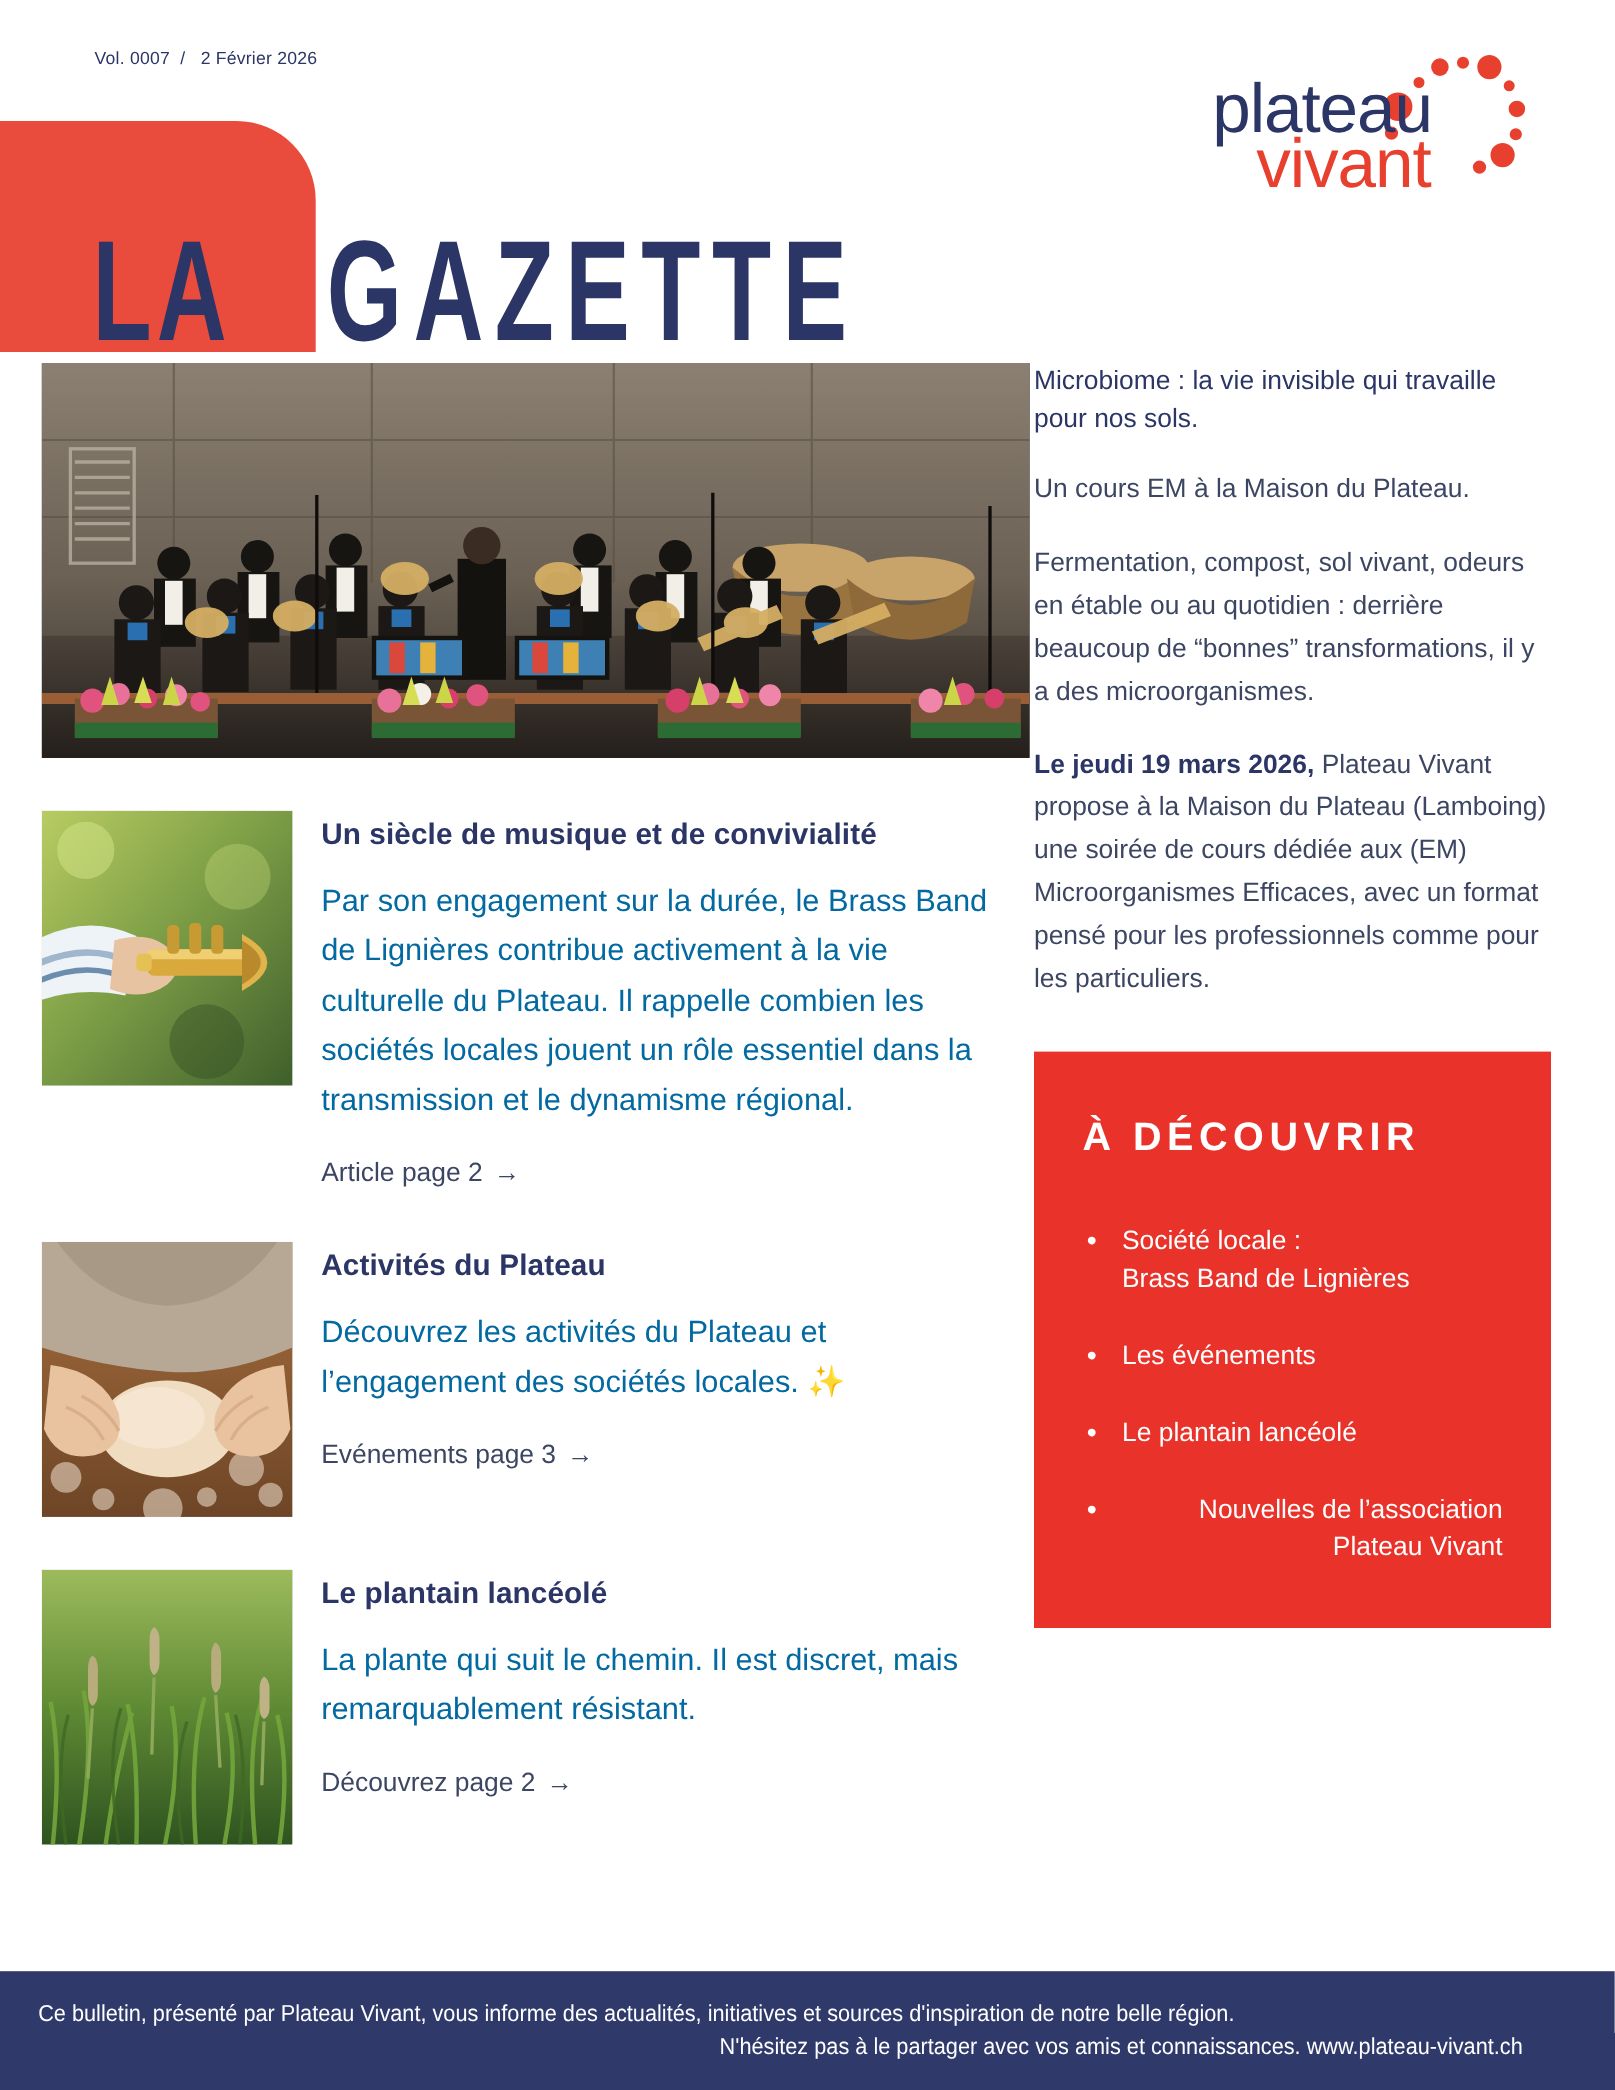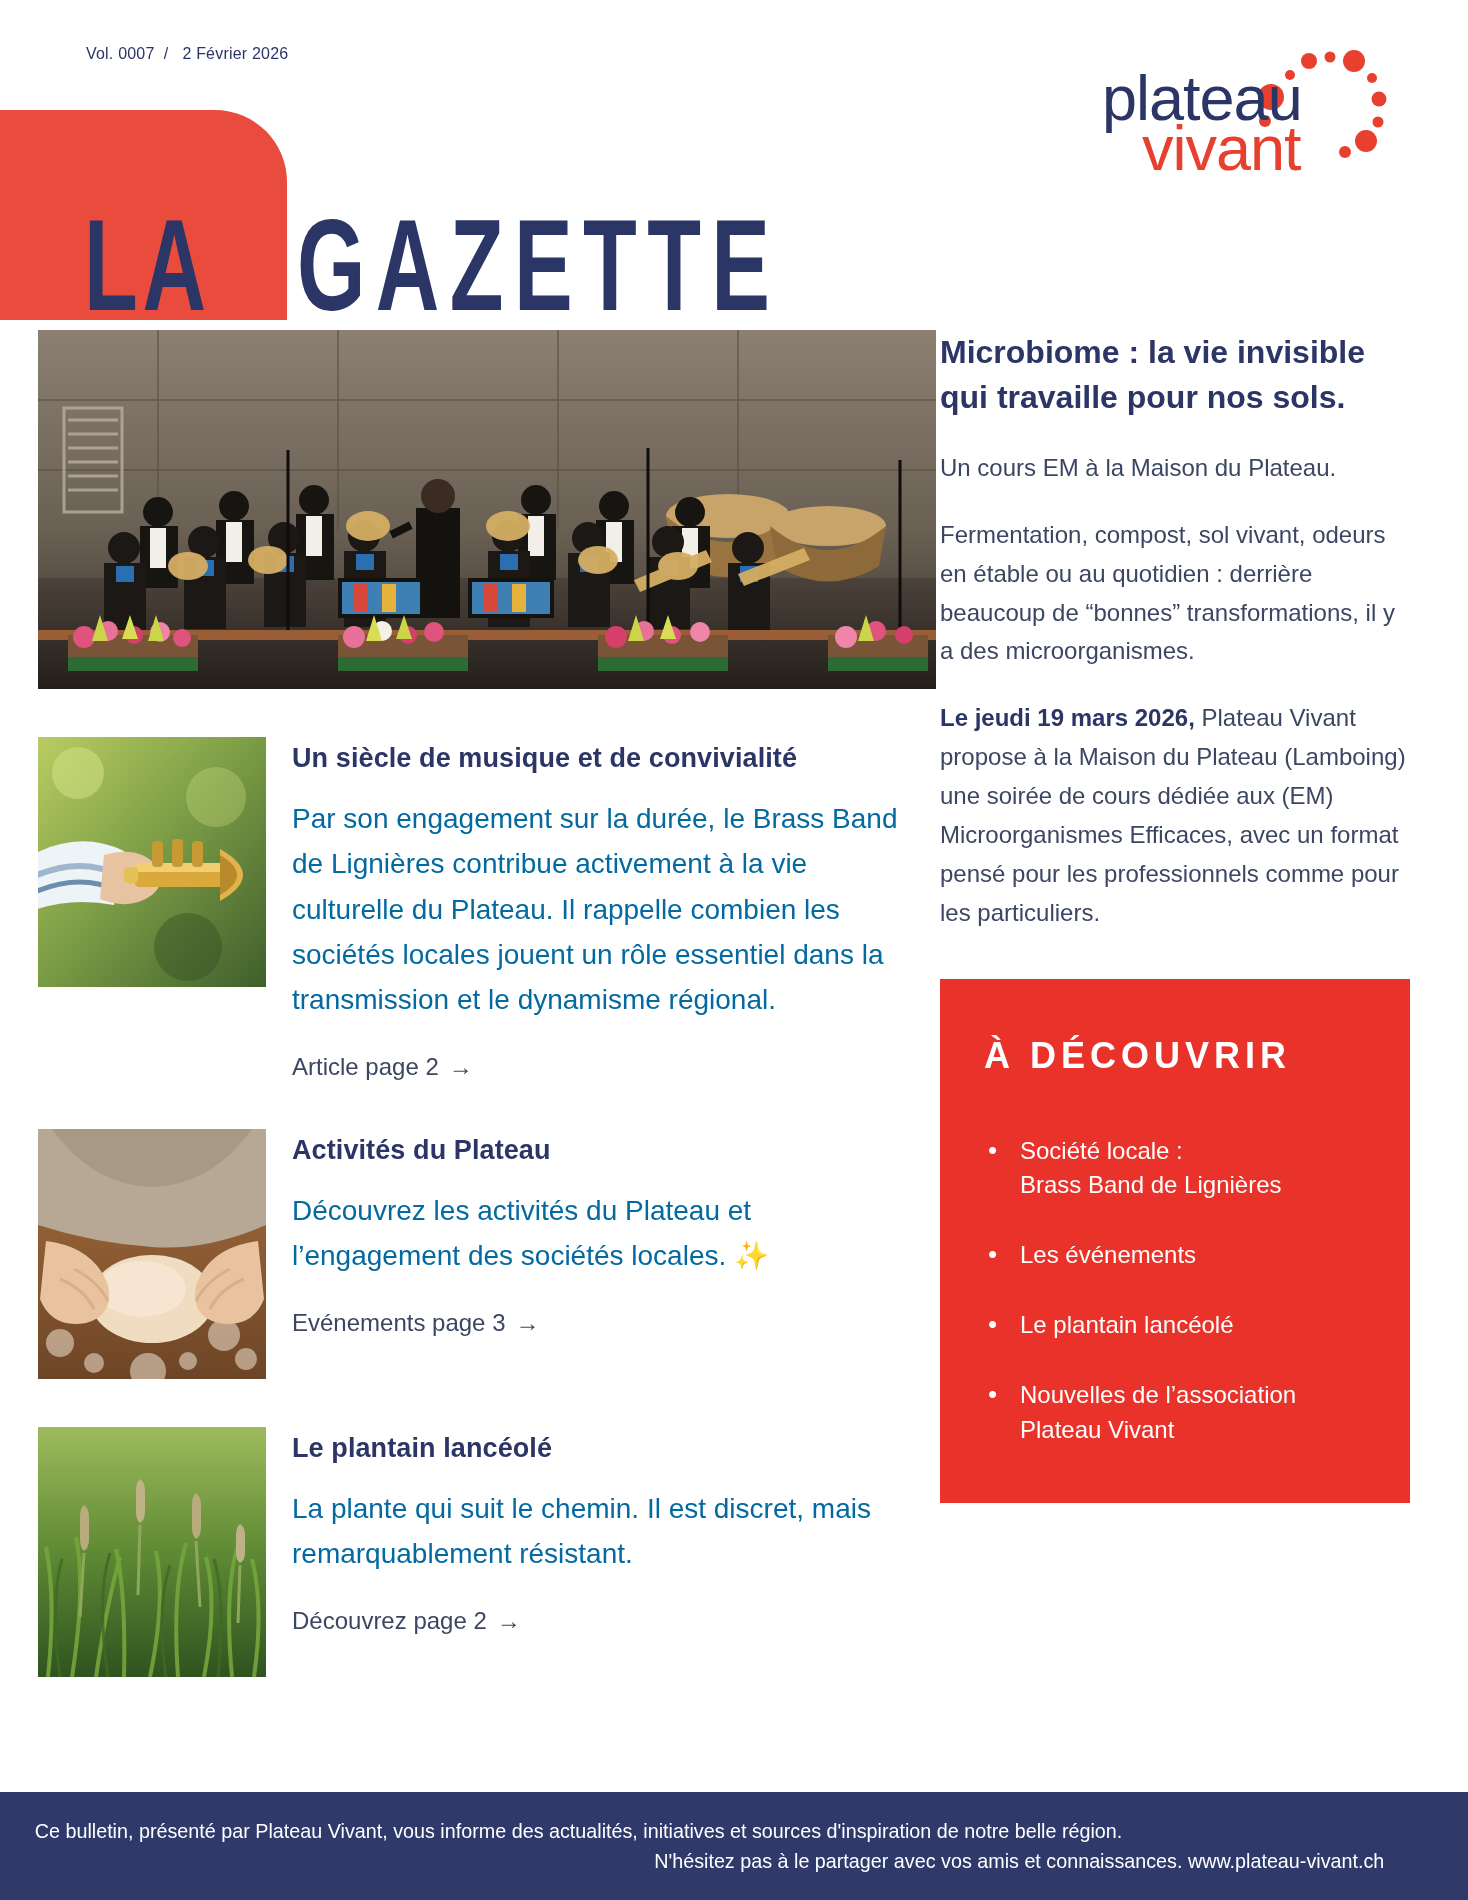--- a/index.html
+++ b/index.html
@@ -148,22 +148,22 @@
   .art-link {
     font-size: 24px;
     color: #3c4663;
     margin-top: 30px;
     display: block;
   }
   .art-link .arrow { padding-left: 10px; }
 
   
   .lead-title {
-    font-size: 32px;
-    font-weight: bold;
+    font-size: 24px;
+    font-weight: normal;
     color: #2b3566;
     line-height: 1.42;
     margin-top: 0;
   }
   .lead-p {
     font-size: 24px;
     line-height: 1.62;
     color: #3c4663;
     margin-top: 28px;
   }
@@ -185,21 +185,21 @@
     margin-bottom: 54px;
   }
   .callout ul { list-style: none; }
   .callout li {
     position: relative;
     padding-left: 36px;
     font-size: 24px;
     line-height: 1.42;
     margin-bottom: 36px;
   }
-  .callout li:last-child { margin-bottom: 0; }
+  .callout li:last-child { margin-bottom: 0; text-align: right; }
   .callout li::before {
     content: "\2022";
     position: absolute;
     left: 4px;
     top: -2px;
     font-size: 26px;
   }
 
   
   .footer {

